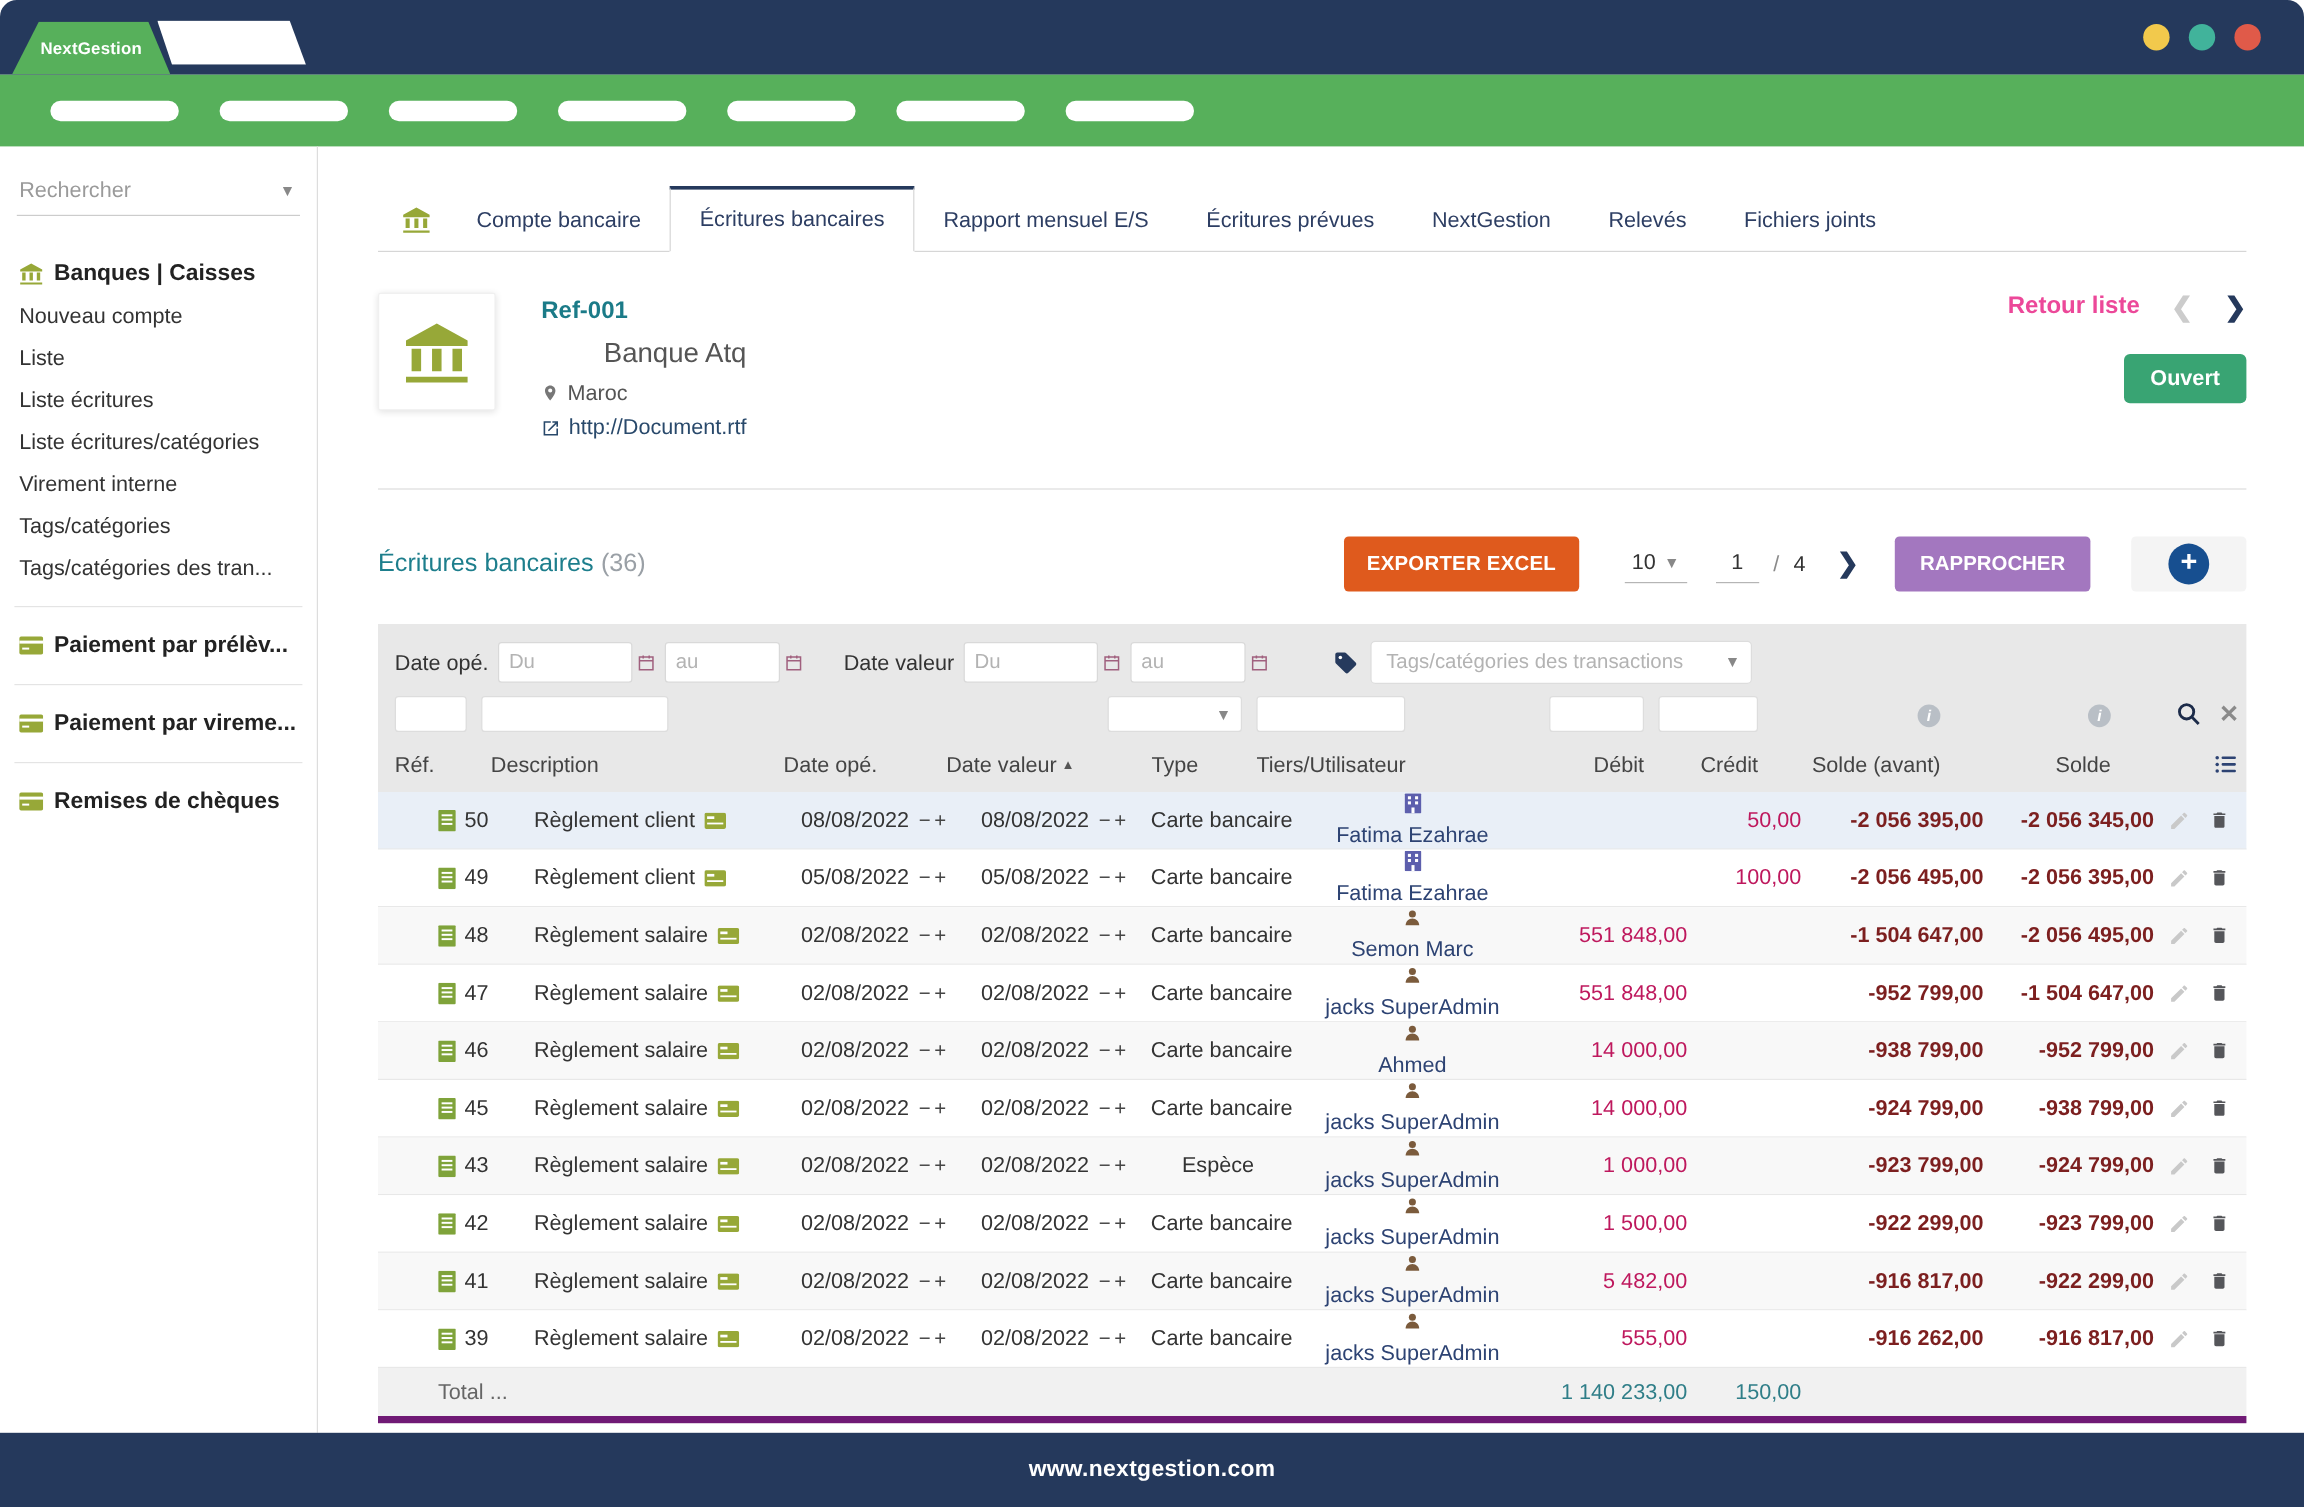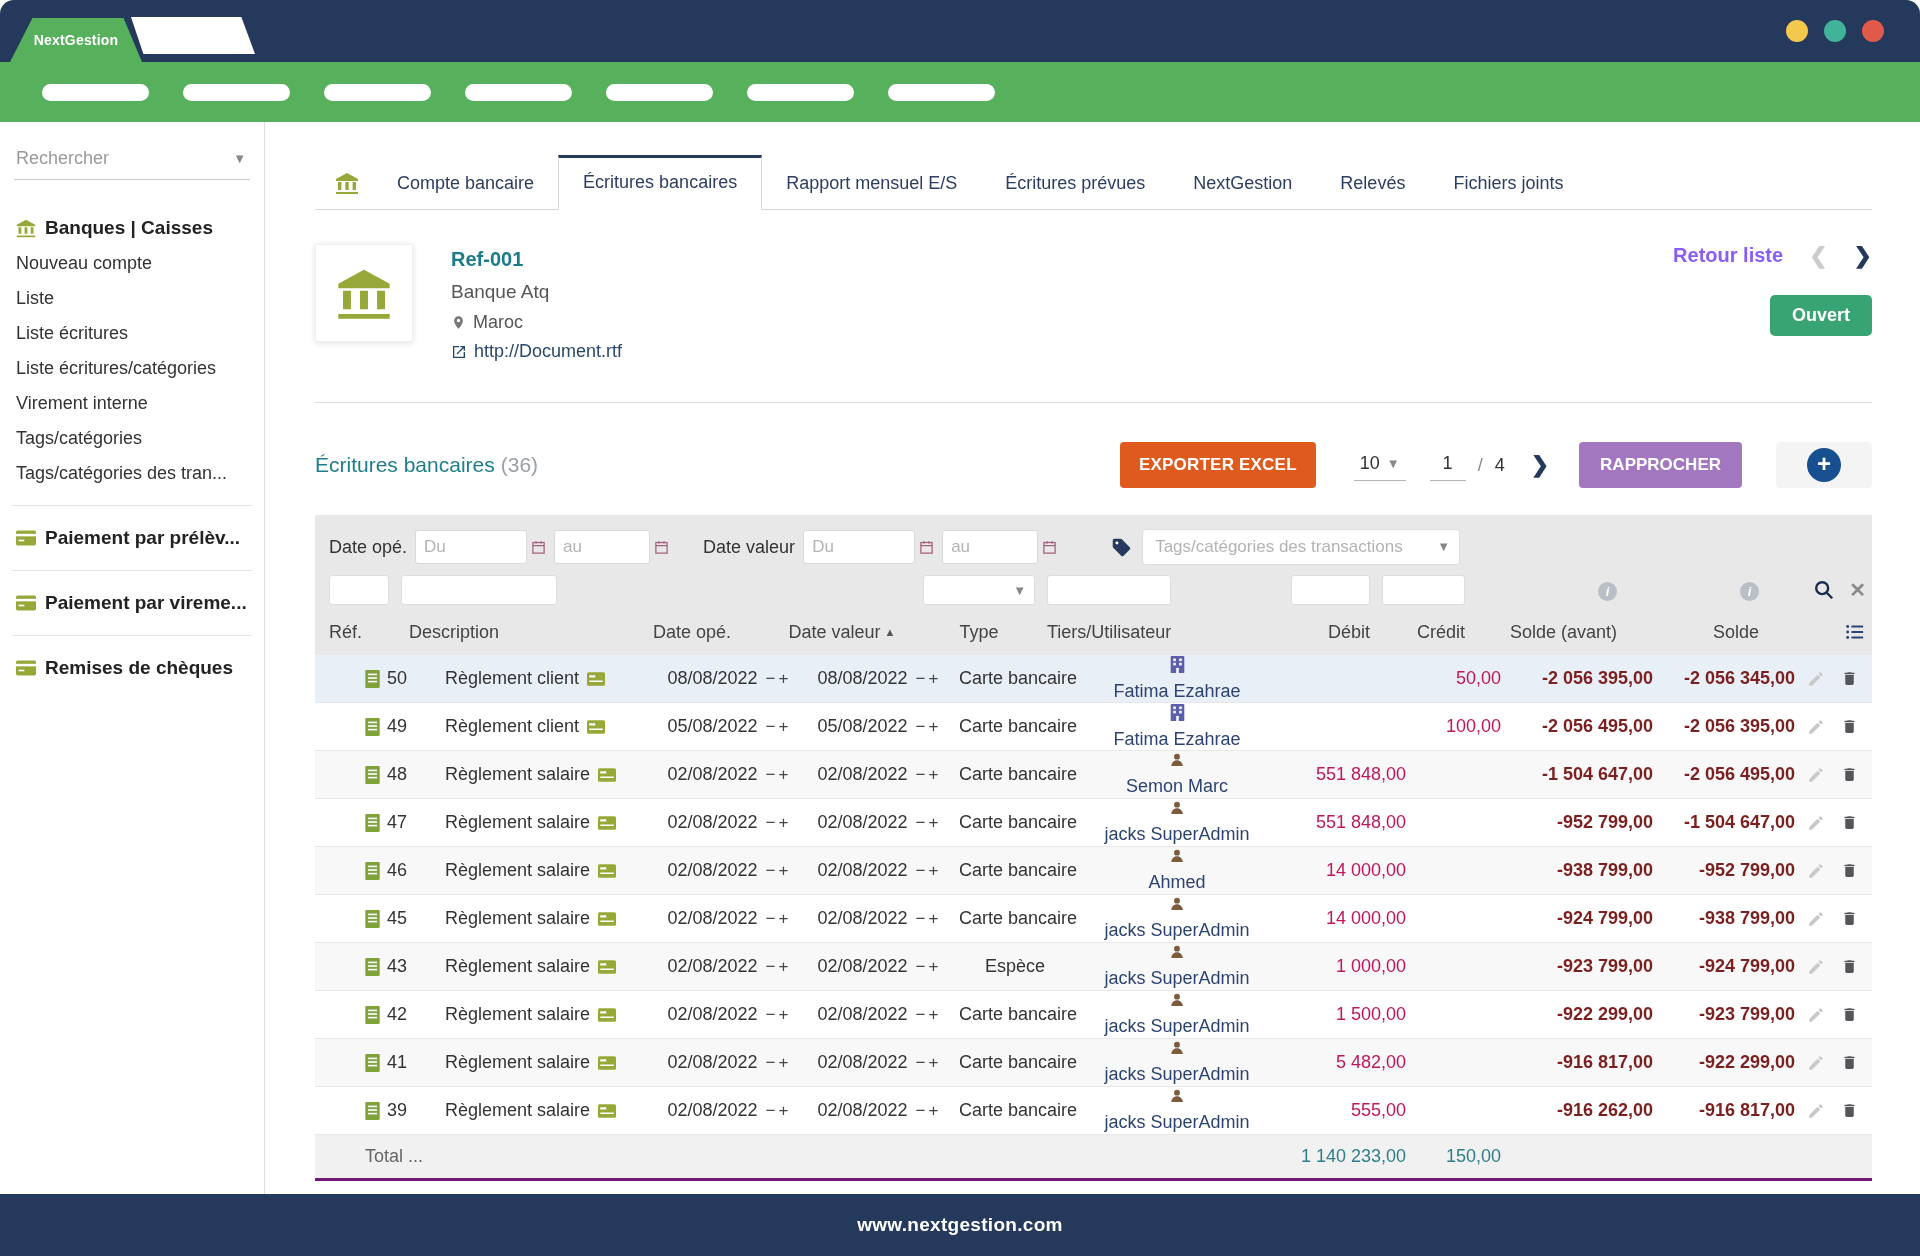--- a/index.html
+++ b/index.html
@@ -41,26 +41,26 @@
   .tabs { display:flex; align-items:flex-end; border-bottom:1px solid #d6d6d6; margin-top:30px; height:58px; }
   .tabs-bank-icon { margin:0 14px 14px 20px; }
   .tab { font-size:18px; color:#2d3e63; padding:16px 24px; cursor:pointer; position:relative; bottom:-1px; }
   .tab.active { background:#fff; border:1px solid #d6d6d6; border-bottom:1px solid #fff; border-top:3px solid #25395c; padding-top:14px; }
 
   
   .account { display:flex; margin-top:34px; position:relative; }
   .bank-box { width:98px; height:98px; background:#fff; border:1px solid #f0f0f0; box-shadow:0 1px 6px rgba(0,0,0,.12); display:flex; align-items:center; justify-content:center; border-radius:2px; }
   .account-info { margin-left:38px; }
   .acc-ref { color:#1b7b88; font-size:20px; font-weight:bold; margin:4px 0 10px; }
-  .acc-bank { color:#555; font-size:19px; margin-bottom:9px; }
+  .acc-bank { color:#555; font-size:23px; margin-bottom:9px;text-align:right; }
   .acc-line { display:flex; align-items:center; gap:7px; color:#555; font-size:18px; margin-bottom:8px; }
   .acc-doc { color:#29496b; }
   .acc-right { position:absolute; right:0; top:0; text-align:right; }
   .back-row { display:flex; align-items:center; gap:26px; justify-content:flex-end; }
-  .back-link { color:#8b5cf6; font-size:20px; font-weight:bold; cursor:pointer; }
+  .back-link { color:#ec4899; font-size:20px; font-weight:bold; cursor:pointer; }
   .chev { font-size:22px; font-weight:bold; cursor:pointer; line-height:1; }
   .chev.prev { color:#ccc; }
   .chev.next { color:#25395c; }
   .status-btn { margin-top:28px; display:inline-block; background:#39a473; color:#fff; font-size:18px; font-weight:bold; padding:10px 22px; border-radius:5px; border:none; cursor:pointer; }
   .section-divider { border-top:1px solid #ddd; margin-top:32px; }
 
   
   .toolbar { display:flex; align-items:center; margin-top:38px; height:48px; }
   .list-title { color:#1d7e8c; font-size:21px; }
   .list-title .count { color:#9aa0a6; margin-left:6px; }
@@ -118,21 +118,21 @@
   .stepper { font-size:17px; color:#444; cursor:pointer; margin-left:3px; }
   .type-cell { text-align:center; color:#333; }
   .tiers-cell { display:flex; align-items:center; gap:8px; color:#2d4373;flex-direction:column; }
   .num { text-align:right; color:#be185d; }
   .neg { text-align:right; color:#7c1f1f; font-weight:bold; }
   .act-cell { display:flex; align-items:center; justify-content:flex-end; gap:16px; padding-right:14px !important; }
   .row .icon-building, .row .icon-person { display:none; }
   .row.tiers-building .icon-building { display:inline-flex; }
   .row.tiers-person .icon-person { display:inline-flex; }
 
-  .total-row { background:#f1f1f1; border-bottom:3px solid #701a75; height:46px; color:#666; }
+  .total-row { background:#f1f1f1; border-bottom:6px solid #701a75; height:46px; color:#666; }
   .total-row .cell { padding:0 6px; }
   .total-label { padding-left:14px !important; }
   .total-num { text-align:right; color:#2f7e88; }
 
   
   .footer { position:absolute; left:0; bottom:0; width:100%; height:62px; background:#25395c; display:flex; align-items:center; justify-content:center; }
   .footer span { color:#fff; font-size:19px; font-weight:bold; letter-spacing:.3px; }
 </style>
 </head>
 <body>

